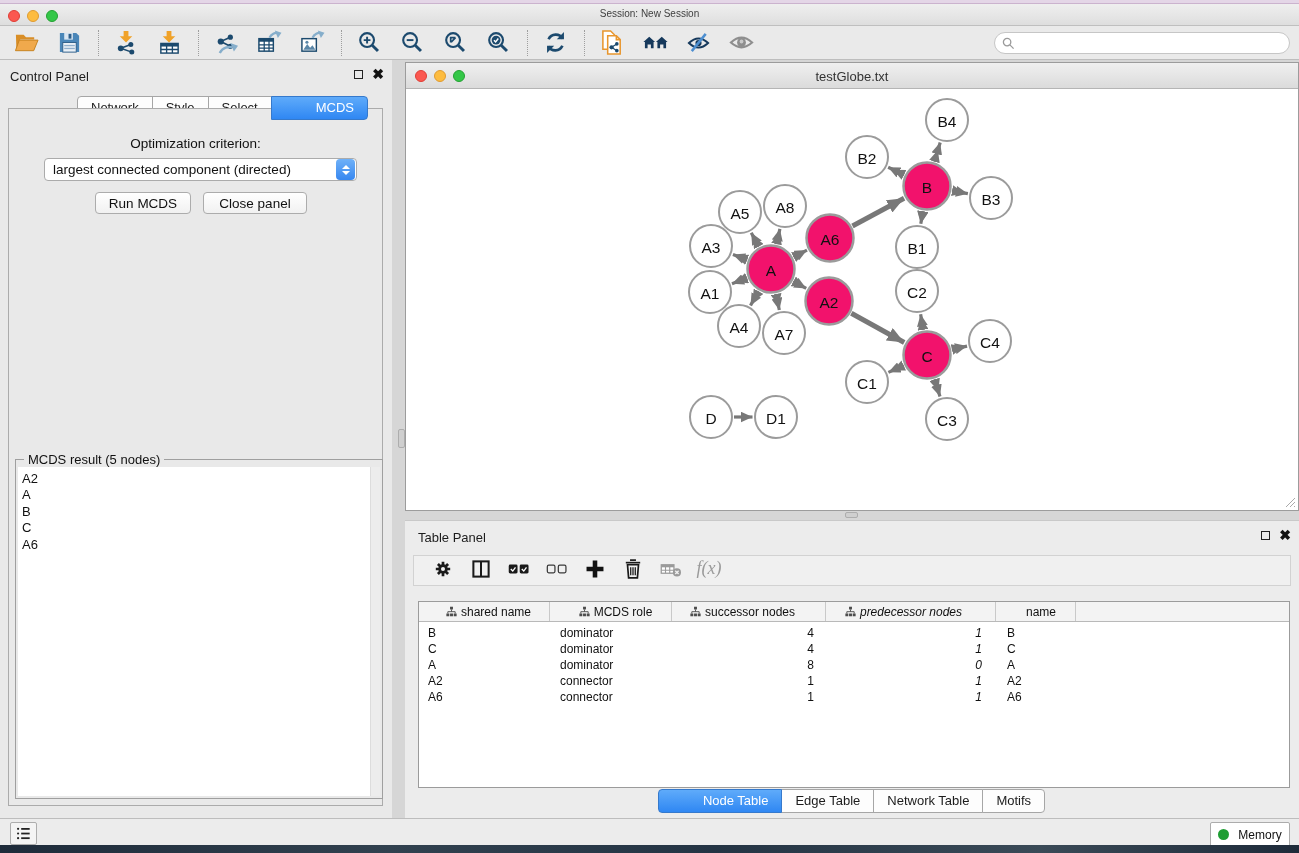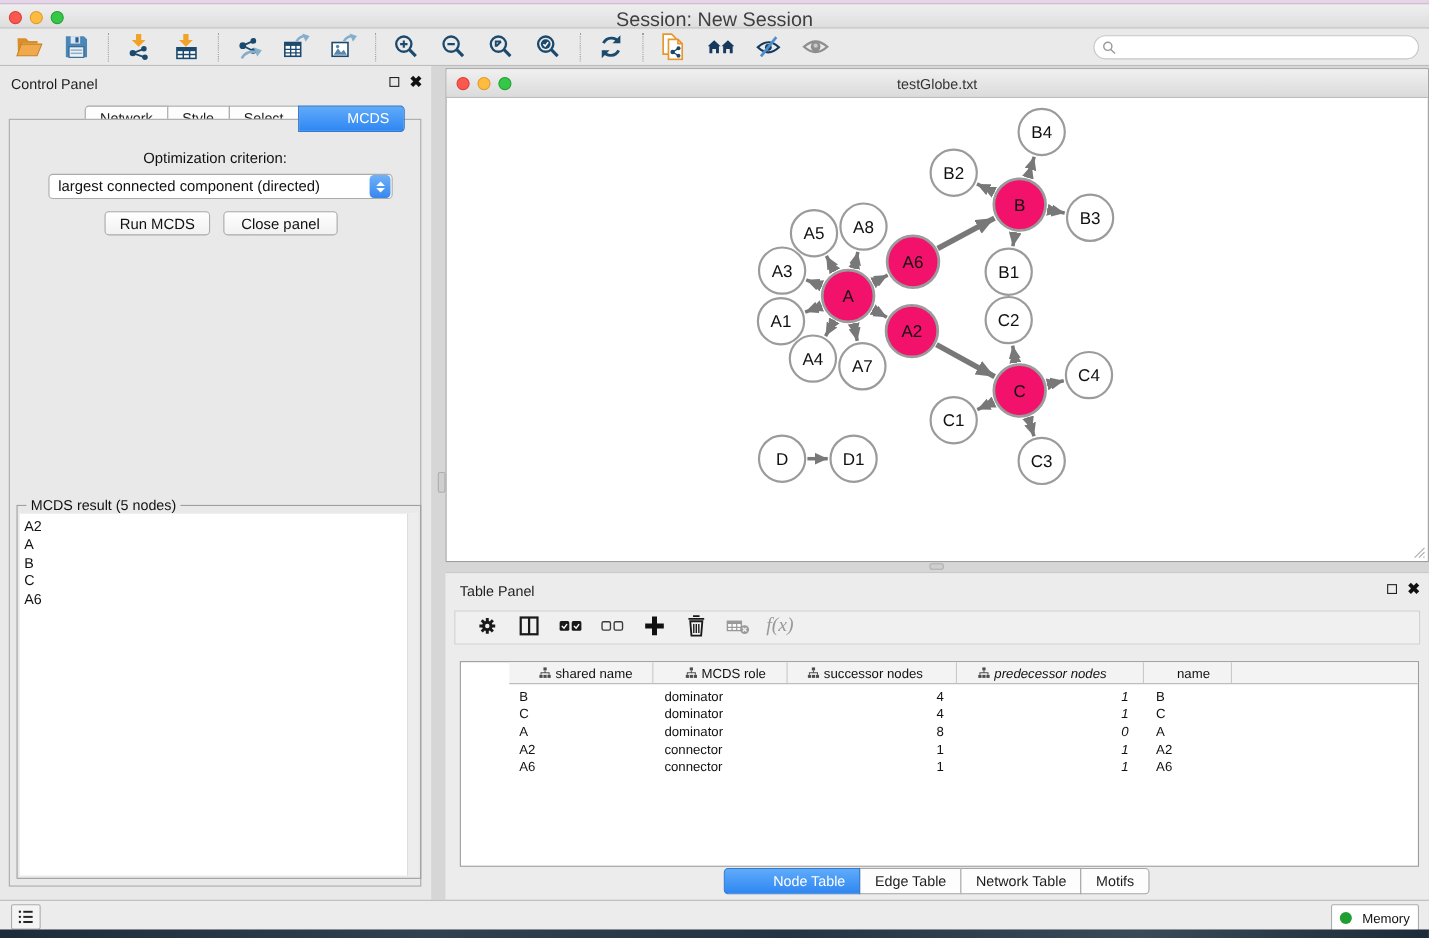--- a/index.html
+++ b/index.html
@@ -8,21 +8,21 @@
   .screen { position:absolute; left:0; top:0; width:1299px; height:853px; background:#D6D6D6; }
 
   
   .desktop-top { position:absolute; left:0; top:0; width:1299px; height:4px; background:#E4D6E7; border-bottom:1px solid #CBB3CE; }
   .desktop-bottom { position:absolute; left:0; top:845px; width:1299px; height:8px;
      background:linear-gradient(90deg,#1e2b3a,#31414f 30%,#243444 55%,#3a4a57 80%,#1e2b3a); }
 
   
   .titlebar { position:absolute; left:0; top:4px; width:1299px; height:22px;
      background:linear-gradient(#EFEFEF,#DEDEDE); border-bottom:1px solid #BFBFBF; }
-  .titlebar .title { position:absolute; left:0; right:0; top:4px; text-align:center; font-size:18px; color:#3f3f3f; }
+  .titlebar .title { position:absolute; left:0; right:0; top:4px; text-align:center; font-size:10px; color:#3f3f3f; }
   .lights { position:absolute; top:6px; display:flex; gap:7px; }
   .light { width:12px; height:12px; border-radius:50%; }
   .light.red { background:#FB5850; border:1px solid #DF3E36; }
   .light.yellow { background:#FDBC40; border:1px solid #DF9B31; }
   .light.green { background:#34C748; border:1px solid #24A133; }
   .titlebar .lights { left:8px; }
 
   
   .toolbar { position:absolute; left:0; top:26px; width:1299px; height:34px; background:#EAEAEA;
      border-bottom:1px solid #BDBDBD; display:flex; align-items:center; padding-left:8px; }
@@ -80,21 +80,21 @@
   .resize-grip { position:absolute; right:2px; bottom:2px; width:12px; height:12px; }
   .vscroll-thumb { position:absolute; left:398px; top:429px; width:7px; height:19px; background:#CFCFCF; border:1px solid #ADADAD; border-radius:2px; }
   .hscroll-thumb { position:absolute; left:845px; top:512px; width:13px; height:6px; background:#CFCFCF; border:1px solid #ADADAD; border-radius:2px; }
 
   
   .table-panel { position:absolute; left:405px; top:520px; width:894px; height:298px; background:#ECECEC; border-top:1px solid #C9C9C9; }
   .tp-toolbar { position:absolute; left:8px; top:34px; width:878px; height:31px; background:#F0F0F0; border:1px solid #D2D2D2; display:flex; align-items:center; padding-left:14px; }
   .tp-tool { width:30px; height:26px; display:flex; justify-content:center; margin-right:8px; }
   .tp-tool svg { width:22px; height:22px; }
   .fx { font-size:18px; color:#9A9A9A; font-family:"Liberation Serif", serif; font-style:italic; }
-  .tp-table { position:absolute; left:13px; top:80px; width:872px; height:187px; background:#fff; border:1px solid #9B9B9B; overflow:hidden;padding-left:44px; }
+  .tp-table { position:absolute; left:13px; top:80px; width:872px; height:187px; background:#fff; border:1px solid #9B9B9B; overflow:hidden; }
   .thead { display:flex; height:20px; background:#F3F3F3; border-bottom:1px solid #B9B9B9; }
   .th { display:flex; align-items:center; justify-content:center; font-size:12px; color:#111; border-right:1px solid #C9C9C9; gap:4px; }
   .th svg { width:11px; height:11px; }
   .trow { display:flex; height:16px; align-items:center; }
   .td { font-size:12px; color:#111; overflow:hidden; white-space:nowrap; }
   .c0 { width:131px; padding-left:9px; }
   .c1 { width:122px; padding-left:10px; }
   .c2 { width:154px; padding-right:12px; text-align:right; }
   .c3 { width:170px; padding-right:14px; text-align:right;font-style:italic; }
   .c4 { width:80px; padding-left:11px; }

